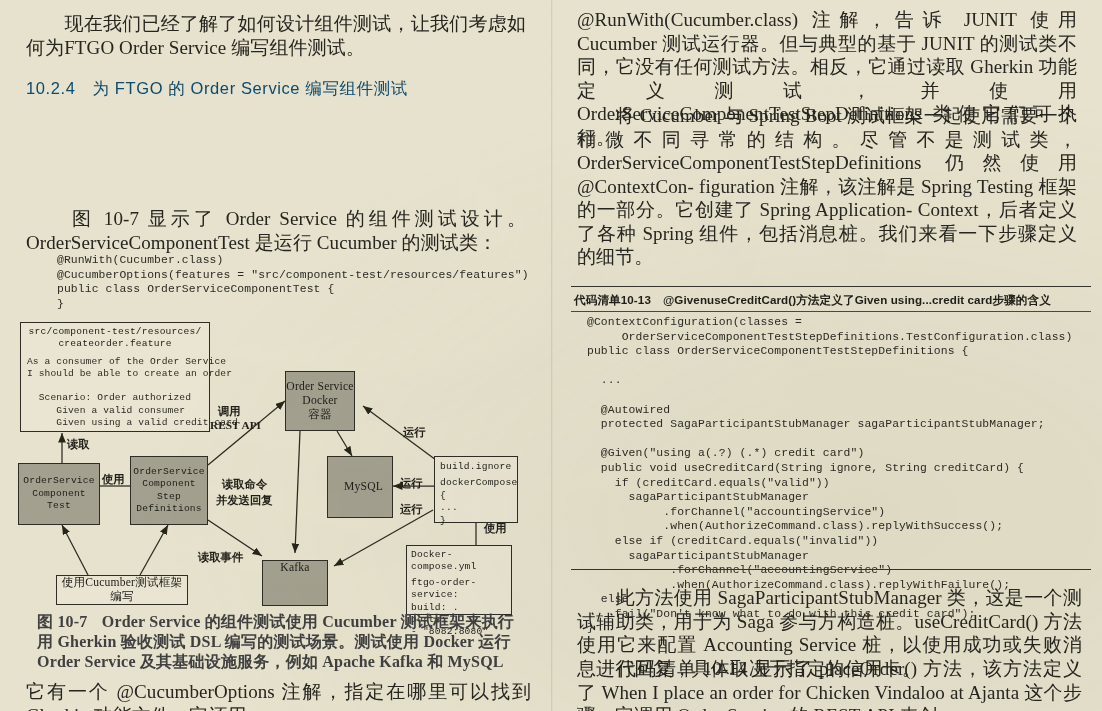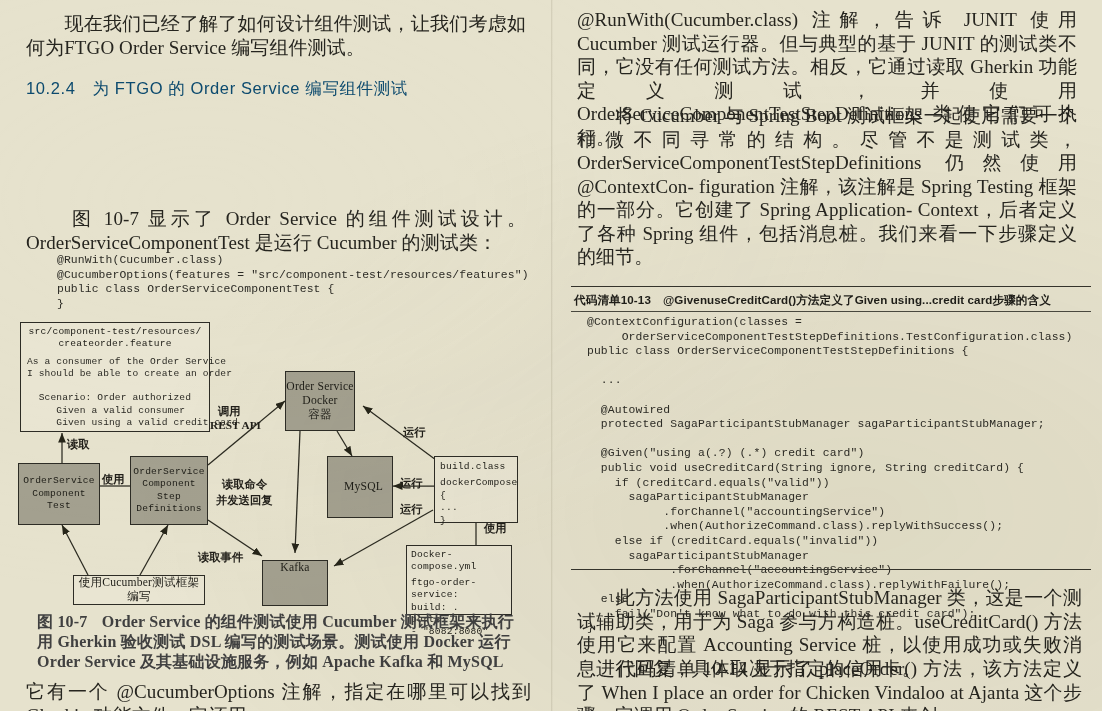--- a/index.html
+++ b/index.html
@@ -200,37 +200,37 @@
 
       <div class="dbox gray serif" style="left:327px;top:118px;width:66px;height:62px;display:flex;align-items:center;justify-content:center;padding-left:7px;">
         <div class="ctr">MySQL</div>
       </div>
 
       <div class="dbox gray serif" style="left:262px;top:215px;width:66px;height:46px;display:flex;justify-content:center;margin-top:7px;">
         <div class="ctr">Kafka</div>
       </div>
 
       <div class="dbox white" style="left:434px;top:118px;width:84px;height:67px;padding:4px 5px;">
-        <div>build.class</div>
+        <div>build.ignore</div>
         <div style="height:4px;"></div>
         <div>dockerCompose {</div>
         <div>   ...</div>
         <div>}</div>
       </div>
 
       <div class="dbox white" style="left:406px;top:207px;width:106px;height:70px;padding:3px 4px;">
         <div>Docker-compose.yml</div>
         <div style="height:3px;"></div>
         <div>  ftgo-order-service:</div>
         <div>   build: .</div>
         <div>   ports:</div>
         <div>     - "8082:8080"</div>
       </div>
 
-      <div class="dbox white serif" style="left:56px;top:237px;width:132px;height:30px;display:flex;align-items:center;justify-content:center;margin-left:17px;">
+      <div class="dbox white serif" style="left:56px;top:237px;width:132px;height:30px;display:flex;align-items:center;justify-content:center;">
         <div class="ctr">使用Cucumber测试框架编写</div>
       </div>
 
       <div class="dlabel" style="left:67px;top:100px;">读取</div>
       <div class="dlabel" style="left:102px;top:135px;">使用</div>
       <div class="dlabel" style="left:218px;top:67px;">调用</div>
       <div class="dlabel" style="left:210px;top:81px;">REST API</div>
       <div class="dlabel" style="left:222px;top:140px;">读取命令</div>
       <div class="dlabel" style="left:216px;top:156px;">并发送回复</div>
       <div class="dlabel" style="left:198px;top:213px;">读取事件</div>

